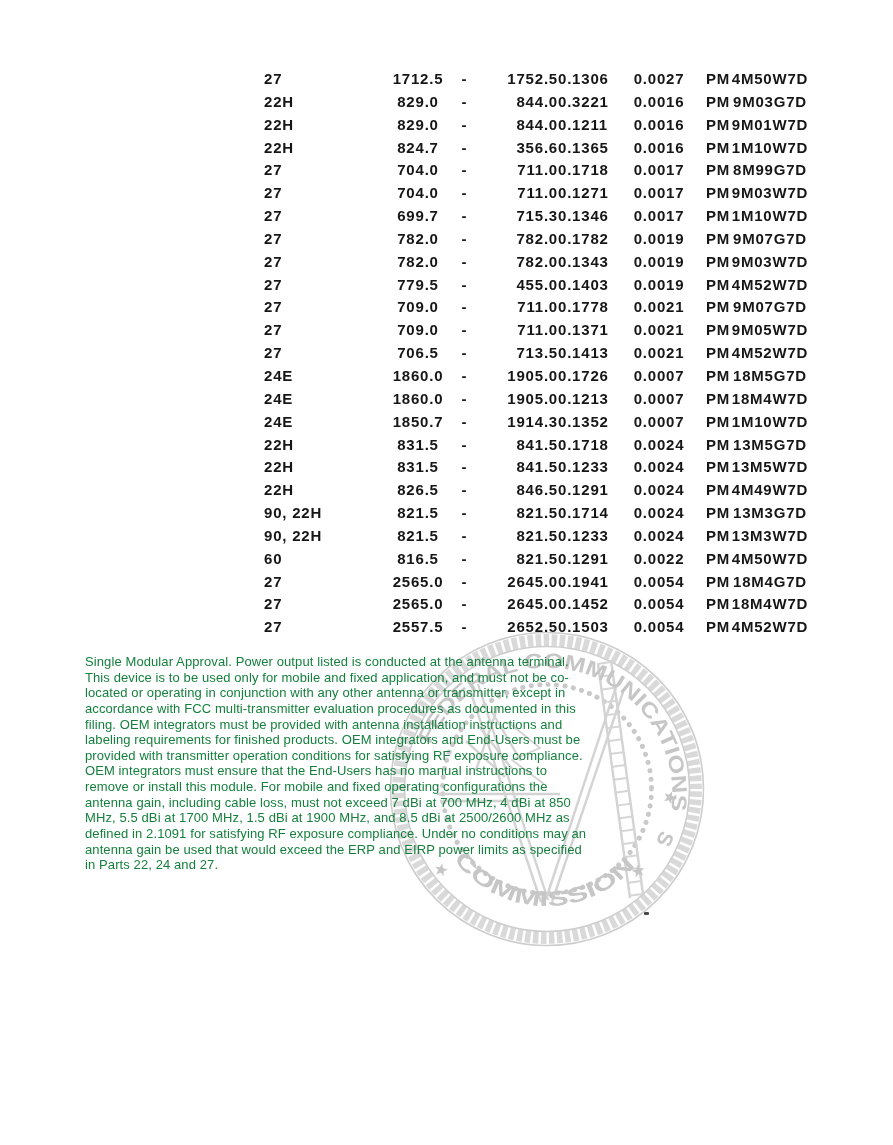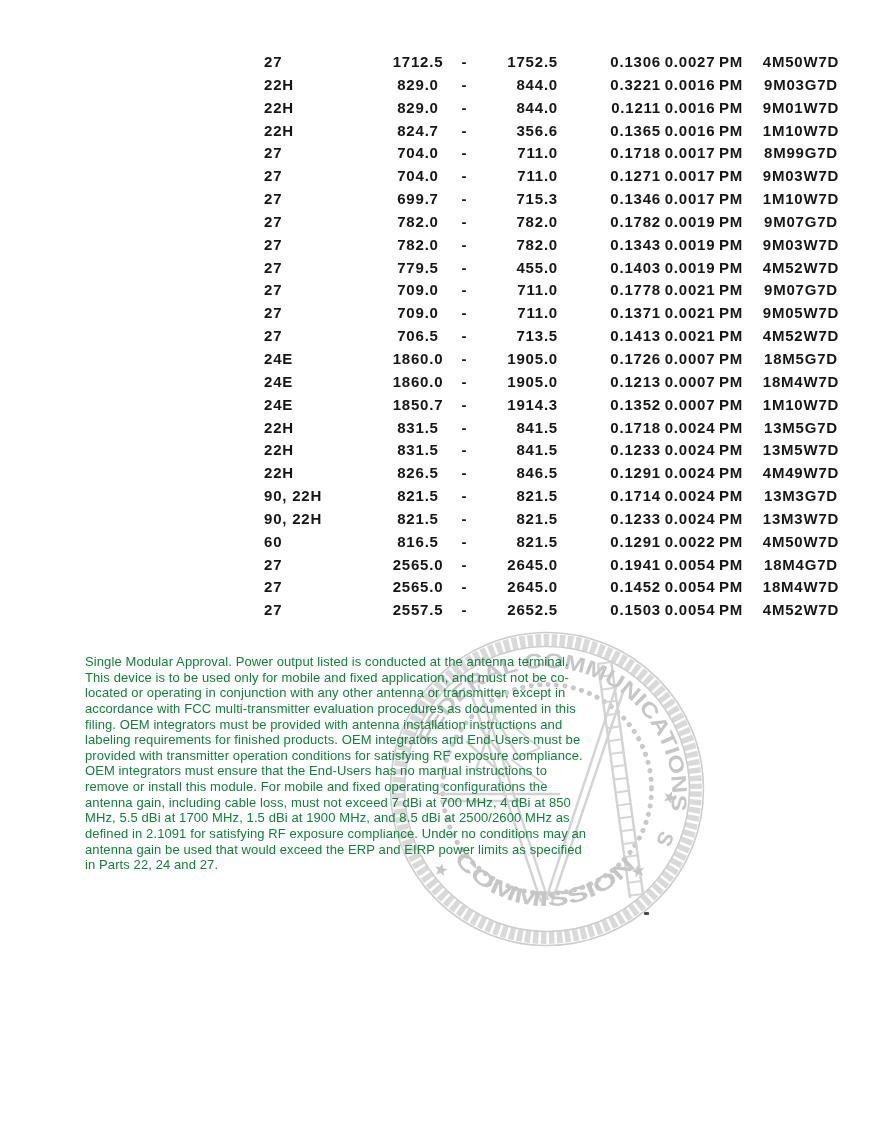--- a/index.html
+++ b/index.html
@@ -7,33 +7,33 @@
     width:893px;height:1145px;position:relative;background:#ffffff;
     font-family:"Liberation Sans","DejaVu Sans",sans-serif;overflow:hidden;
   }
   .page{position:absolute;inset:0;}
 
   
   .watermark{position:absolute;left:0;top:0;width:893px;height:1145px;z-index:0;}
 
   
   .emissions-table{
-    position:absolute;left:264px;top:51px;z-index:2;
+    position:absolute;left:264px;top:68px;z-index:2;
     font-size:15px;font-weight:bold;color:#161616;letter-spacing:0.8px;
     line-height:22.85px;white-space:nowrap;
   }
   .t-row{display:flex;}
   .t-row .c{display:block;}
   .c.parts{width:120px;text-align:left;}
   .c.low{width:68px;text-align:center;}
   .c.sep{width:25px;text-align:center;font-weight:bold;}
   .c.high{width:81px;text-align:right;}
-  .c.power{width:72px;text-align:right;margin-left:31px;}
+  .c.power{width:72px;text-align:left;}
   .c.tol{width:58px;text-align:center;}
-  .c.mode{width:42px;text-align:left;}
+  .c.mode{width:42px;text-align:right;}
   .c.desig{width:80px;text-align:center;}
 
   
   .conditions{
     position:absolute;left:85px;top:654px;z-index:2;
     font-size:13px;color:#15803d;line-height:15.62px;letter-spacing:0.1px;
   }
   .conditions .p-line{white-space:nowrap;}
 
   

